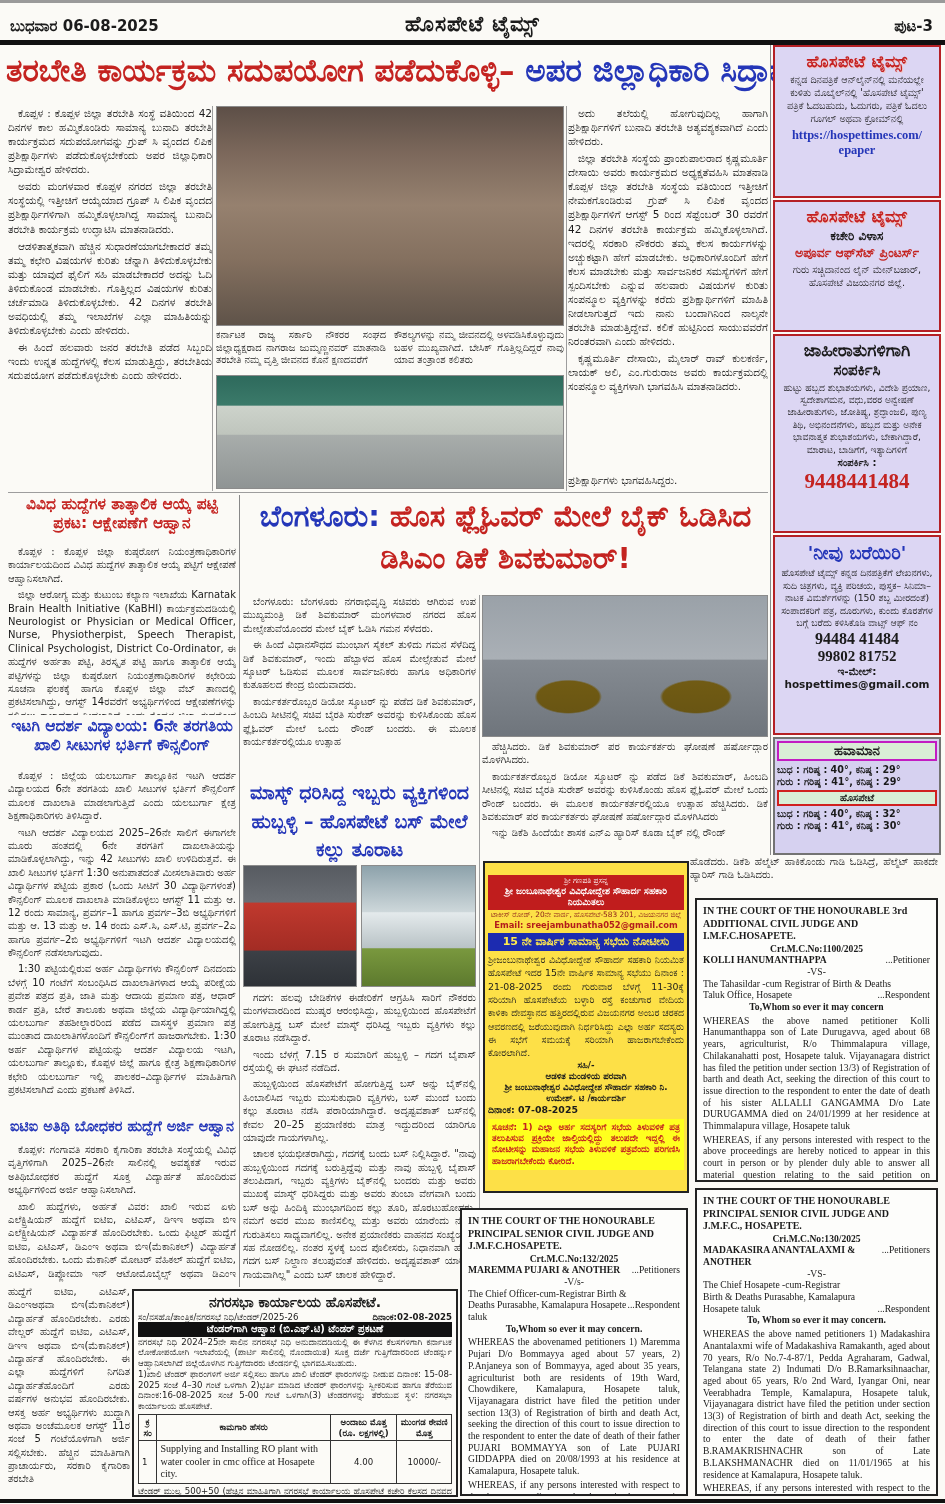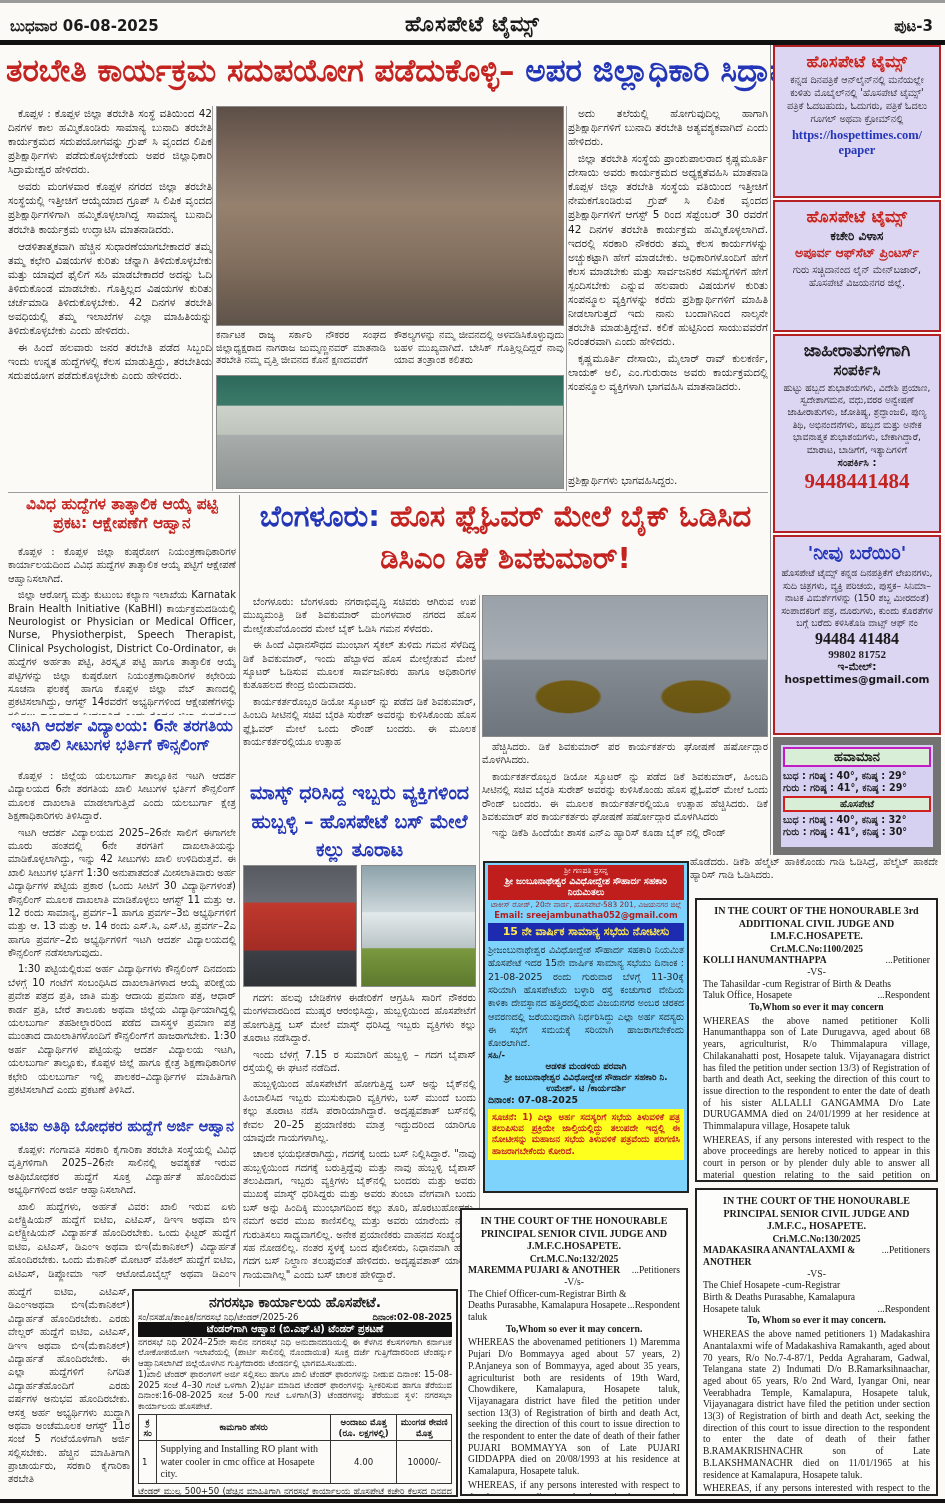--- a/index.html
+++ b/index.html
@@ -16,21 +16,21 @@
   .body-sm{font-size:9.8px;line-height:1.3}
   .body-sm p{margin-bottom:3px;text-indent:9px}
   .rule{background:#111}
   .vline{background:#9d9d9d;width:1px}
   .hline{background:#9d9d9d;height:1px}
   .photo{border:1px solid #8b8b8b}
   .sb-box{left:773px;width:168px;background:#dcd6f3;border:2px solid #b52025;padding:5px 6px;text-align:center}
   .sb-logo{font-size:16px;font-weight:bold;color:#c41f1f;letter-spacing:.5px;text-shadow:1px 1px 0 #f0c6c6}
   .sb-small{font-size:9.6px;line-height:1.35;margin-top:3px}
   .notice-en{background:#fdfdfb;border:2px solid #222;font-family:"Liberation Serif",serif;font-size:9.6px;line-height:1.22;padding:5px 6px}
-  .notice-en .c-title{font-weight:bold;text-align:center;font-size:10px;line-height:1.25}
+  .notice-en .c-title{font-weight:bold;font-size:10px;line-height:1.25}
   .notice-en .c-case{font-weight:bold;text-align:center}
   .notice-en .row{display:flex;justify-content:space-between}
   .notice-en p{text-align:justify;margin-top:2px}
   .headline-k{font-weight:bold;text-align:center;line-height:1.25}
   .tender{border:2px solid #222;background:#fcfbf7;font-size:8.6px;line-height:1.25;padding:3px 4px}
   .tender table{border-collapse:collapse;width:100%;margin:2px 0}
   .tender th,.tender td{border:1px solid #333;padding:2px 3px;font-size:8.6px}
   .yellow-note{background:#ffff1e;color:#c42320;font-weight:bold;padding:3px 4px;text-align:justify}
   .band{color:#fff;font-weight:bold;text-align:center}
 </style>
@@ -123,31 +123,31 @@
     <div class="photo" style="position:absolute;left:0;top:0;width:114px;height:122px;background:linear-gradient(180deg,#575b61 0%,#6a6e74 30%,#c0392e 31%,#a32c24 70%,#3c4046 71%,#2e3237 100%)"></div>
     <div class="photo" style="position:absolute;left:118px;top:0;width:115px;height:122px;background:linear-gradient(180deg,#8da2ab 0%,#cdd7da 38%,#e4eaec 39%,#b9c3c6 68%,#79983e 69%,#5d7a2e 100%)"></div>
   </div>
   <div class="abs body-txt jc" style="left:243px;top:988px;width:233px;height:296px;overflow:hidden;font-size:10px">
     <p>ಗದಗ: ಹಲವು ಬೇಡಿಕೆಗಳ ಈಡೇರಿಕೆಗೆ ಆಗ್ರಹಿಸಿ ಸಾರಿಗೆ ನೌಕರರು ಮಂಗಳವಾರದಿಂದ ಮುಷ್ಕರ ಆರಂಭಿಸಿದ್ದು, ಹುಬ್ಬಳ್ಳಿಯಿಂದ ಹೊಸಪೇಟೆಗೆ ಹೋಗುತ್ತಿದ್ದ ಬಸ್ ಮೇಲೆ ಮಾಸ್ಕ್ ಧರಿಸಿದ್ದ ಇಬ್ಬರು ವ್ಯಕ್ತಿಗಳು ಕಲ್ಲು ತೂರಾಟ ನಡೆಸಿದ್ದಾರೆ.</p>
     <p>ಇಂದು ಬೆಳಗ್ಗೆ 7.15 ರ ಸುಮಾರಿಗೆ ಹುಬ್ಬಳ್ಳಿ – ಗದಗ ಬೈಪಾಸ್ ರಸ್ತೆಯಲ್ಲಿ ಈ ಘಟನೆ ನಡೆದಿದೆ.</p>
     <p>ಹುಬ್ಬಳ್ಳಿಯಿಂದ ಹೊಸಪೇಟೆಗೆ ಹೋಗುತ್ತಿದ್ದ ಬಸ್ ಅನ್ನು ಬೈಕ್‌ನಲ್ಲಿ ಹಿಂಬಾಲಿಸಿದ ಇಬ್ಬರು ಮುಸುಕುಧಾರಿ ವ್ಯಕ್ತಿಗಳು, ಬಸ್ ಮುಂದೆ ಬಂದು ಕಲ್ಲು ತೂರಾಟ ನಡೆಸಿ ಪರಾರಿಯಾಗಿದ್ದಾರೆ. ಅದೃಷ್ಟವಶಾತ್ ಬಸ್‌ನಲ್ಲಿ ಕೇವಲ 20–25 ಪ್ರಯಾಣಿಕರು ಮಾತ್ರ ಇದ್ದುದರಿಂದ ಯಾರಿಗೂ ಯಾವುದೇ ಗಾಯಗಳಾಗಿಲ್ಲ.</p>
     <p>ಚಾಲಕ ಭಯಭೀತರಾಗಿದ್ದು, ಗದಗಕ್ಕೆ ಬಂದು ಬಸ್ ನಿಲ್ಲಿಸಿದ್ದಾರೆ. "ನಾವು ಹುಬ್ಬಳ್ಳಿಯಿಂದ ಗದಗಕ್ಕೆ ಬರುತ್ತಿದ್ದೆವು ಮತ್ತು ನಾವು ಹುಬ್ಬಳ್ಳಿ ಬೈಪಾಸ್ ತಲುಪಿದಾಗ, ಇಬ್ಬರು ವ್ಯಕ್ತಿಗಳು ಬೈಕ್‌ನಲ್ಲಿ ಬಂದರು ಮತ್ತು ಅವರು ಮುಖಕ್ಕೆ ಮಾಸ್ಕ್ ಧರಿಸಿದ್ದರು ಮತ್ತು ಅವರು ತುಂಬಾ ವೇಗವಾಗಿ ಬಂದು ಬಸ್ ಅನ್ನು ಹಿಂದಿಕ್ಕಿ ಮುಂಭಾಗದಿಂದ ಕಲ್ಲು ತೂರಿ, ಹೊರಟುಹೋದರು. ನಮಗೆ ಅವರ ಮುಖ ಕಾಣಿಸಲಿಲ್ಲ ಮತ್ತು ಅವರು ಯಾರೆಂದು ನಮಗೆ ಗುರುತಿಸಲು ಸಾಧ್ಯವಾಗಲಿಲ್ಲ. ಅನೇಕ ಪ್ರಯಾಣಿಕರು ವಾಹನದ ಸಂಖ್ಯೆಯನ್ನು ಸಹ ನೋಡಲಿಲ್ಲ. ನಂತರ ಸ್ಥಳಕ್ಕೆ ಬಂದ ಪೊಲೀಸರು, ನಿಧಾನವಾಗಿ ಹೋಗಿ ಗದಗ ಬಸ್ ನಿಲ್ದಾಣ ತಲುಪುವಂತೆ ಹೇಳಿದರು. ಅದೃಷ್ಟವಶಾತ್ ಯಾರಿಗೂ ಗಾಯವಾಗಿಲ್ಲ" ಎಂದು ಬಸ್ ಚಾಲಕ ಹೇಳಿದ್ದಾರೆ.</p>
   </div>
 
-  <div class="abs" style="left:483px;top:858px;width:206px;height:332px;border:2px solid #222;background:#7dd3fc;font-size:8.6px;line-height:1.3;padding:2px 3px;overflow:hidden">
+  <div class="abs" style="left:483px;top:858px;width:206px;height:332px;border:2px solid #222;background:#fde047;font-size:8.6px;line-height:1.3;padding:12px 3px;overflow:hidden">
     <div style="background:#c01d1d;color:#fff;text-align:center;padding:1px 2px">
       <div style="font-size:7.5px">ಶ್ರೀ ಗಣಪತಿ ಪ್ರಸನ್ನ</div>
       <div class="b" style="font-size:9px">ಶ್ರೀ ಜಂಬೂನಾಥೇಶ್ವರ ವಿವಿಧೋದ್ದೇಶ ಸೌಹಾರ್ದ ಸಹಕಾರಿ ನಿಯಮಿತಲು</div>
     </div>
     <div class="ctr" style="font-size:7.4px;color:#8a1a1a">ಟಾಕೀಸ್ ರೋಡ್, 20ನೇ ವಾರ್ಡ, ಹೊಸಪೇಟೆ-583 201, ವಿಜಯನಗರ ಜಿಲ್ಲೆ</div>
     <div class="ctr" style="font-size:7.2px;color:#8a1a1a"></div>
     <div class="ctr b" style="font-size:8.4px;color:#b31c1c">Email: sreejambunatha052@gmail.com</div>
     <div class="band" style="background:#1c2bb0;color:#ffe94d;font-size:11px;margin:2px 0;padding:2px">15 ನೇ ವಾರ್ಷಿಕ ಸಾಮಾನ್ಯ ಸಭೆಯ ನೋಟೀಸು</div>
     <div class="jc" style="font-size:9.4px;line-height:1.42">ಶ್ರೀಜಂಬುನಾಥೇಶ್ವರ ವಿವಿಧೋದ್ದೇಶ ಸೌಹಾರ್ದ ಸಹಕಾರಿ ನಿಯಮಿತ ಹೊಸಪೇಟೆ ಇದರ 15ನೇ ವಾರ್ಷಿಕ ಸಾಮಾನ್ಯ ಸಭೆಯು ದಿನಾಂಕ : 21-08-2025 ರಂದು ಗುರುವಾರ ಬೆಳಗ್ಗೆ 11-30ಕ್ಕೆ ಸರಿಯಾಗಿ ಹೊಸಪೇಟೆಯ ಬಳ್ಳಾರಿ ರಸ್ತೆ ಕಂಚುಗಾರ ವೇದಿಯ ಕಾಳಿಕಾ ದೇವಸ್ಥಾನದ ಹತ್ತಿರದಲ್ಲಿರುವ ವಿಜಯನಗರ ಅಂಬರ ಚರಕದ ಆವರಣದಲ್ಲಿ ಜರೆಯುವುದಾಗಿ ನಿರ್ಧರಿಸಿದ್ದು ಎಲ್ಲಾ ಅರ್ಹ ಸದಸ್ಯರು ಈ ಸಭೆಗೆ ಸಮಯಕ್ಕೆ ಸರಿಯಾಗಿ ಹಾಜರಾಗಬೇಕೆಂದು ಕೋರಲಾಗಿದೆ.</div>
-    <div style="text-align:left" class="b">ಸಹಿ/-</div>
+    <div style="text-align:center" class="b">ಸಹಿ/-</div>
     <div class="ctr b">ಆಡಳಿತ ಮಂಡಳಿಯ ಪರವಾಗಿ</div>
     <div class="ctr b">ಶ್ರೀ ಜಂಬುನಾಥೇಶ್ವರ ವಿವಿಧೋದ್ದೇಶ ಸೌಹಾರ್ದ ಸಹಕಾರಿ ನಿ.</div>
     <div class="ctr b">ಉಮೇಶ್. ಟಿ /ಕಾರ್ಯದರ್ಶಿ</div>
     <div class="b" style="font-size:9.4px">ದಿನಾಂಕ: 07-08-2025</div>
     <div class="yellow-note" style="font-size:8.8px;margin-top:2px">ಸೂಚನೆ: 1) ಎಲ್ಲಾ ಅರ್ಹ ಸದಸ್ಯರಿಗೆ ಸಭೆಯ ತಿಳುವಳಿಕೆ ಪತ್ರ ತಲುಪಿಸುವ ಪ್ರಕ್ರಿಯೇ ಜಾಲ್ತಿಯಲ್ಲಿದ್ದು ತಲುಪದೇ ಇದ್ದಲ್ಲಿ ಈ ನೋಟೀಸನ್ನು ಮಹಾಜನ ಸಭೆಯ ತಿಳುವಳಿಕೆ ಪತ್ರವೆಂದು ಪರಿಗಣಿಸಿ ಹಾಜರಾಗಬೇಕೆಂದು ಕೋರಿದೆ.</div>
   </div>
 
   <div class="abs sb-box" style="top:42px;height:153px">
     <div class="sb-logo">ಹೊಸಪೇಟೆ ಟೈಮ್ಸ್</div>
     <div class="sb-small jc" style="text-align:center">ಕನ್ನಡ ದಿನಪತ್ರಿಕೆ ಆನ್‌ಲೈನ್‌ನಲ್ಲಿ ಮನೆಯಲ್ಲೇ ಕುಳಿತು ಮೊಬೈಲ್‌ನಲ್ಲಿ 'ಹೊಸಪೇಟೆ ಟೈಮ್ಸ್' ಪತ್ರಿಕೆ ಓದಬಹುದು, ಓದುಗರು, ಪತ್ರಿಕೆ ಓದಲು ಗೂಗಲ್ ಅಥವಾ ಕ್ರೋಮ್‌ನಲ್ಲಿ</div>
@@ -166,25 +166,25 @@
     <div class="b" style="font-size:15px">ಸಂಪರ್ಕಿಸಿ</div>
     <div class="sb-small" style="font-size:9.2px">ಹುಟ್ಟು ಹಬ್ಬದ ಶುಭಾಶಯಗಳು, ವಿದೇಶಿ ಪ್ರಯಾಣ, ಸ್ವದೇಶಾಗಮನ, ವಧು,ವರರ ಅನ್ವೇಷಣೆ ಜಾಹೀರಾತುಗಳು, ಜೋತಿಷ್ಯ, ಶ್ರದ್ಧಾಂಜಲಿ, ಪುಣ್ಯ ತಿಥಿ, ಅಭಿನಂದನೆಗಳು, ಹಬ್ಬದ ಮತ್ತು ಅನೇಕ ಭಾವನಾತ್ಮಕ ಶುಭಾಶಯಗಳು, ಬೇಕಾಗಿದ್ದಾರೆ, ಮಾರಾಟ, ಬಾಡಿಗೆಗೆ, ಇತ್ಯಾದಿಗಳಿಗೆ</div>
     <div class="b" style="font-size:10px;margin-top:1px">ಸಂಪರ್ಕಿಸಿ :</div>
     <div class="b red" style="font-size:21px;font-family:'Liberation Serif',serif">9448441484</div>
   </div>
 
   <div class="abs sb-box" style="top:532px;height:200px">
     <div class="b blue" style="font-size:18px">'ನೀವು ಬರೆಯಿರಿ'</div>
     <div class="sb-small" style="font-size:9.3px">ಹೊಸಪೇಟೆ ಟೈಮ್ಸ್ ಕನ್ನಡ ದಿನಪತ್ರಿಕೆಗೆ ಲೇಖನಗಳು, ಸುದಿ ಚಿತ್ರಗಳು, ವ್ಯಕ್ತಿ ಪರಿಚಯ, ಪುಸ್ತಕ– ಸಿನಿಮಾ–ನಾಟಕ ವಿಮರ್ಶೆಗಳನ್ನು (150 ಶಬ್ದ ಮೀರದಂತೆ) ಸಂಪಾದಕರಿಗೆ ಪತ್ರ, ದೂರುಗಳು, ಕುಂದು ಕೊರತೆಗಳ ಬಗ್ಗೆ ಬರೆದು ಕಳಿಸಿಕೊಡಿ ವಾಟ್ಸ್ ಆಫ್ ನಂ</div>
     <div class="b" style="font-size:16px;font-family:'Liberation Serif',serif">94484  41484</div>
-    <div class="b" style="font-size:11px;font-family:'Liberation Serif',serif">99802  81752</div>
+    <div class="b" style="font-size:15px;font-family:'Liberation Serif',serif">99802  81752</div>
     <div class="b" style="font-size:10.5px">ಇ-ಮೇಲ್: hospettimes@gmail.com</div>
   </div>
 
-  <div class="abs" style="left:773px;top:734px;width:168px;height:118px;background:#d6d1f0;border:8px solid #737373;padding:2px">
+  <div class="abs" style="left:773px;top:734px;width:168px;height:118px;background:#d6d1f0;border:2px solid #737373;padding:2px">
     <div class="ctr b" style="background:#d9eed6;border:2px solid #c21dc2;font-size:13px">ಹವಾಮಾನ</div>
     <div class="b" style="font-size:9.6px;margin-top:3px">ಬುಧ  : ಗರಿಷ್ಠ  : 40°,  ಕನಿಷ್ಠ  : 29°</div>
     <div class="b" style="font-size:9.6px">ಗುರು  : ಗರಿಷ್ಠ  : 41°,  ಕನಿಷ್ಠ  : 29°</div>
     <div class="ctr b" style="background:#d9eed6;border:2px solid #d02020;font-size:9.6px;margin-top:2px">ಹೊಸಪೇಟೆ</div>
     <div class="b" style="font-size:9.6px;margin-top:2px">ಬುಧ   : ಗರಿಷ್ಠ    : 40°, ಕನಿಷ್ಠ  :  32°</div>
     <div class="b" style="font-size:9.6px">ಗುರು  : ಗರಿಷ್ಠ    : 41°, ಕನಿಷ್ಠ  :  30°</div>
   </div>
 
   <div class="abs notice-en" style="left:695px;top:895px;width:243px;height:284px;overflow:hidden">
     <div class="c-title">IN THE COURT OF THE HONOURABLE 3rd ADDITIONAL CIVIL JUDGE AND I.M.F.C.HOSAPETE.</div>

